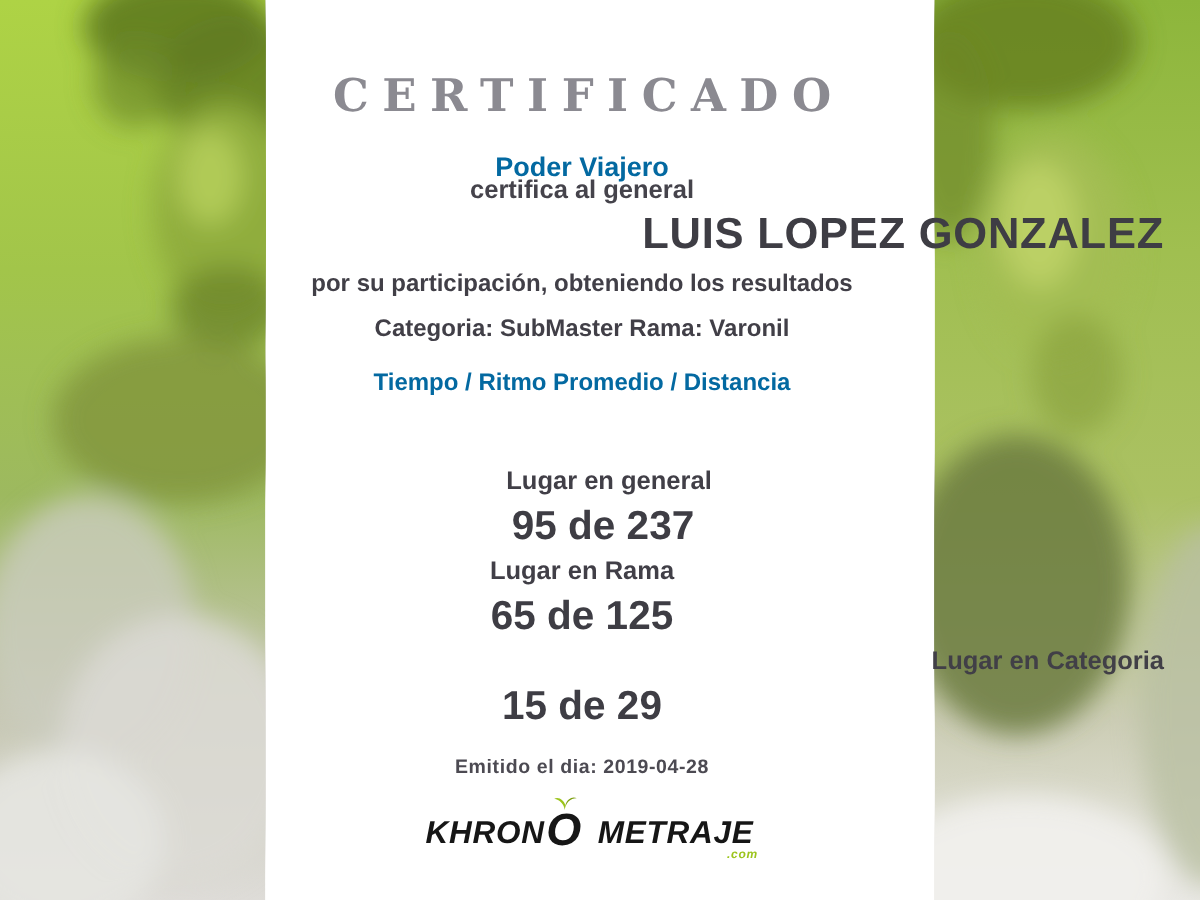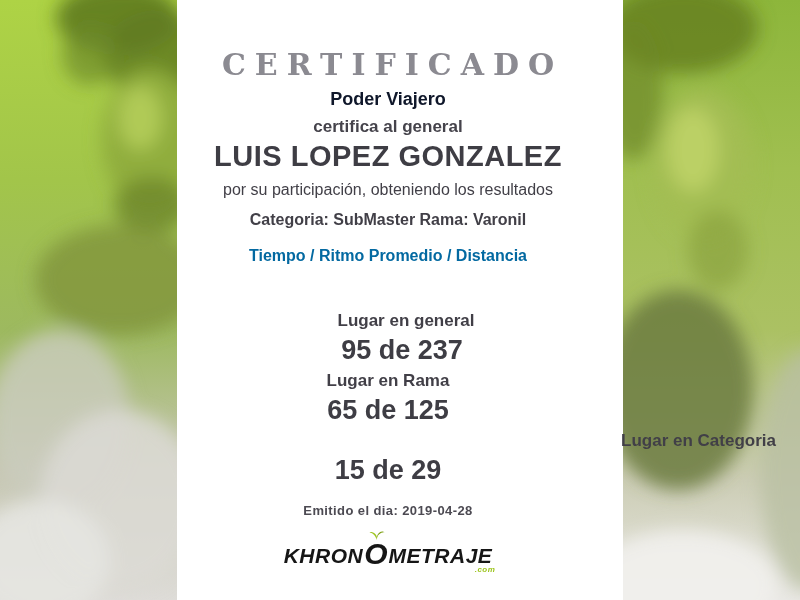--- a/index.html
+++ b/index.html
@@ -22,43 +22,43 @@
 
   
   .content { position:absolute; inset:0; }
   .line { position:absolute; left:0; right:0; text-align:center; white-space:nowrap; }
 
   .title {
     top:46px; font-family:"DejaVu Serif", serif; font-weight:700;
     font-size:30px; line-height:38px; letter-spacing:9px; color:#8b8a91;
     padding-left:9px;
   }
-  .subtitle   { top:88px;  font-size:18px; line-height:22px; font-weight:700; color:#0f172a; }
+  .subtitle   { top:100px;  font-size:18px; line-height:22px; font-weight:700; color:#0369a1; }
   .certifies  { top:117px; font-size:17px; line-height:20px; font-weight:700; color:#45434b; }
-  .athlete    { top:139px; font-size:29px; line-height:34px; font-weight:700; color:#3e3d44; letter-spacing:0.5px; }
-  .particip   { top:179px; font-size:16px; line-height:21px; font-weight:400; color:#413f47; }
+  .athlete    { top:139px; font-size:29px; line-height:34px; font-weight:700; color:#3e3d44; letter-spacing:0.5px;text-align:right; }
+  .particip   { top:179px; font-size:16px; line-height:21px; font-weight:700; color:#413f47; }
   .category   { top:209px; font-size:16px; line-height:21px; font-weight:700; color:#413f47; }
   .metrics-l  { top:245px; font-size:16px; line-height:21px; font-weight:700; color:#0369a1; }
   .metrics-v  { top:264px; font-size:29px; line-height:36px; font-weight:700; color:#3e3d44; }
 
   .place-label { font-size:17px; line-height:21px; font-weight:700; color:#413f47; }
   .place-value { font-size:27px; line-height:34px; font-weight:700; color:#3e3d44; }
   .pl-0 { top:310px;padding-left:36px; } .pv-0 { top:333px;padding-left:28px; }
   .pl-1 { top:370px; } .pv-1 { top:393px; }
   .pl-2 { top:430px;text-align:right; } .pv-2 { top:453px; }
 
   .issued { top:503px; font-size:13px; line-height:16px; font-weight:700; color:#4c4a52; letter-spacing:0.4px; }
 
   
   .logo-line { top:533px; display:flex; justify-content:center; }
   .logo-wrap {
     position:relative; display:flex; align-items:baseline;
     font-style:italic; font-weight:900; color:#161616; cursor:pointer;
   }
-  .logo-txt { font-size:21px; line-height:40px; letter-spacing:0.5px; }
+  .logo-txt { font-size:21px; line-height:40px; letter-spacing:0.5px;margin-left:10px; }
   .logo-o {
     font-size:30px; line-height:40px; position:relative; top:1px;
     margin:0 1px; font-weight:900;
   }
   .sprout {
     position:absolute; top:-4px; left:50%; margin-left:-8px; width:18px; height:12px;
   }
   .logo-o-box { position:relative; display:inline-block; }
   .logo-tld {
     position:absolute; right:-3px; bottom:2px; font-size:8px; line-height:8px;

